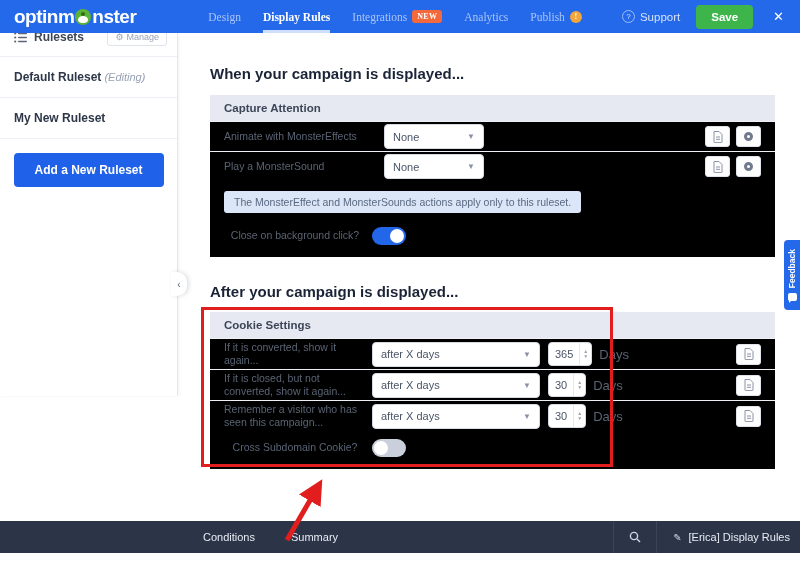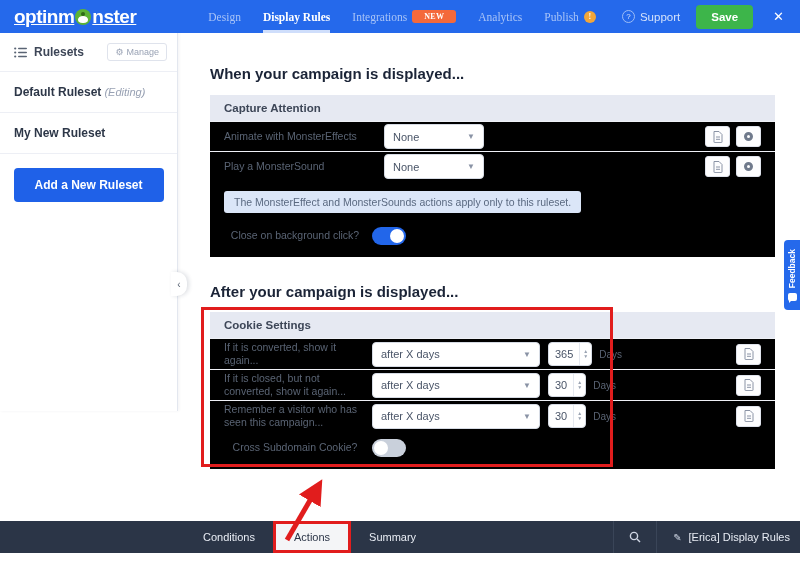--- a/index.html
+++ b/index.html
@@ -2,38 +2,38 @@
 <html><head>
 <meta charset="utf-8">
 <style>
   * { margin:0; padding:0; box-sizing:border-box; }
   html,body { width:800px; height:565px; overflow:hidden; }
   body { font-family:"Liberation Sans", sans-serif; background:#fff; position:relative; }
 
   
   .topbar { position:absolute; left:0; top:0; width:800px; height:33px; background:#2569eb;
             display:flex; align-items:center; padding:0 12px 0 14px; z-index:30; }
-  .logo { display:flex; align-items:center; color:#fff; font-size:19px; font-weight:bold; letter-spacing:-.5px;text-decoration:underline; }
+  .logo { display:flex; align-items:center; color:#fff; font-size:19px; font-weight:bold; letter-spacing:-.5px; }
   .monster-head { width:16px; height:16px; border-radius:50%; background:#5cb335; margin:0 1px; position:relative; display:inline-block; }
   .monster-head:before { content:""; position:absolute; left:3px; top:7px; width:10px; height:7px; background:#fff; border-radius:50% 50% 45% 45%; }
   .monster-head:after { content:""; position:absolute; left:6px; top:3px; width:4px; height:4px; background:#2f6b17; border-radius:50%; }
   .nav { display:flex; align-items:center; gap:22px; margin-left:72px; height:33px; }
   .nav-item { height:33px; display:flex; align-items:center; gap:5px; font-size:11.5px; color:#a9c4f7; cursor:pointer;font-family:Liberation Serif, serif; }
   .nav-item.active { color:#fff; font-weight:bold; box-shadow:inset 0 -3px 0 rgba(255,255,255,.78); }
-  .badge-new { background:#f4693b; color:#fff; font-size:8px; font-weight:bold; padding:2px 12px; border-radius:3px; letter-spacing:.3px; }
+  .badge-new { background:#f4693b; color:#fff; font-size:8px; font-weight:bold; padding:2px 5px; border-radius:3px; letter-spacing:.3px; }
   .badge-dot { width:12px; height:12px; border-radius:50%; background:#f2a63a; color:#fff; font-size:8px; font-weight:bold;
                display:flex; align-items:center; justify-content:center; }
   .topbar-right { margin-left:auto; display:flex; align-items:center; gap:16px; }
   .support { display:flex; align-items:center; gap:5px; color:#d4e2fb; font-size:11.5px; cursor:pointer; }
   .qmark { width:13px; height:13px; border:1px solid #9dbdf6; border-radius:50%; font-size:8px; display:flex; align-items:center; justify-content:center; color:#d4e2fb; }
   .save-btn { background:#3db54a; color:#fff; font-size:11.5px; font-weight:bold; padding:6px 15px; border:none; border-radius:4px; cursor:pointer; }
   .close-x { color:#fff; font-size:13px; cursor:pointer; padding:2px 4px; }
 
   
-  .sidebar { position:absolute; left:0; top:31px; width:178px; height:380px; background:#fff;
+  .sidebar { position:absolute; left:0; top:16px; width:178px; height:380px; background:#fff;
              border-right:1px solid #e3e7ef; box-shadow:1px 0 3px rgba(30,40,70,.06); z-index:5; }
   .sidebar-header { display:flex; align-items:center; padding:12px 10px 10px 14px; border-bottom:1px solid #edeff5; }
   .sidebar-title { font-size:12px; font-weight:bold; color:#3d4657; margin-left:7px; }
   .manage-btn { margin-left:auto; border:1px solid #dfe3ec; border-radius:3px; background:#fff; color:#9aa3b5;
                 font-size:9px; padding:3px 7px; display:flex; align-items:center; gap:3px; cursor:pointer; }
   .ruleset-item { padding:13px 14px; border-bottom:1px solid #edeff5; font-size:12px; font-weight:bold; color:#2d3748; cursor:pointer; }
   .ruleset-item .editing { font-weight:normal; font-style:italic; color:#98a1b3; font-size:11px; }
   .add-ruleset { display:block; width:150px; margin:14px auto 0; background:#1f61e8; color:#fff; border:none;
                  border-radius:4px; font-size:12px; font-weight:bold; padding:10px 0; cursor:pointer; }
   .collapse-tab { position:absolute; left:171px; top:272px; width:16px; height:24px; background:#fff;
@@ -70,21 +70,21 @@
   .toggle.on { background:#2266ea; }
   .toggle.off { background:#c9d0db; }
   .toggle .knob { position:absolute; top:2px; width:14px; height:14px; background:#fff; border-radius:50%; }
   .toggle.on .knob { right:2px; }
   .toggle.off .knob { left:2px; }
 
   .numbox { display:flex; align-items:stretch; background:#fff; border:1px solid #d6dbe4; border-radius:4px; height:24px; margin-left:8px; }
   .numval { display:flex; align-items:center; padding:0 6px; font-size:11px; color:#4a5568; min-width:24px; justify-content:center; }
   .stepper { display:flex; flex-direction:column; justify-content:center; border-left:1px solid #e4e8ef; padding:0 3px; cursor:pointer; }
   .stepper span { font-size:5px; line-height:5px; color:#9aa3b2; }
-  .unit { font-size:10px; color:#5a6474; margin-left:7px; }
+  .unit { font-size:13px; color:#5a6474; margin-left:7px; }
 
   .cookie-wrap { position:relative; }
   .red-box { position:absolute; left:-9px; top:-5px; width:412px; height:160px; border:3px solid #e11d1d; pointer-events:none; z-index:8; }
 
   .done-btn { display:block; width:140px; margin:30px auto 0; background:#1f61e8; color:#fff; border:none; border-radius:4px;
               padding:7px 0 8px; cursor:pointer; text-align:center; }
   .done-line1 { font-size:16px; font-weight:bold; letter-spacing:.5px; }
   .done-line2 { font-size:10px; margin-top:1px; }
 
   
@@ -325,21 +325,20 @@
 </main>
 
 <div class="feedback-tab">
   <span class="feedback-label">Feedback</span>
   <span class="chat-icon"></span>
 </div>
 
 <footer class="bottombar">
   <div class="bb-tabs">
     <div class="bb-tab">Conditions</div>
-    <div class="bb-tab active highlight">Actions</div>
     <div class="bb-tab">Summary</div>
   </div>
   <div class="bb-right">
     <div class="bb-search">
       <svg width="12" height="12" viewBox="0 0 12 12">
         <circle cx="5" cy="5" r="3.6" fill="none" stroke="#cfd6e4" stroke-width="1.4"></circle>
         <line x1="8" y1="8" x2="11" y2="11" stroke="#cfd6e4" stroke-width="1.4"></line>
       </svg>
     </div>
     <div class="bb-campaign">

